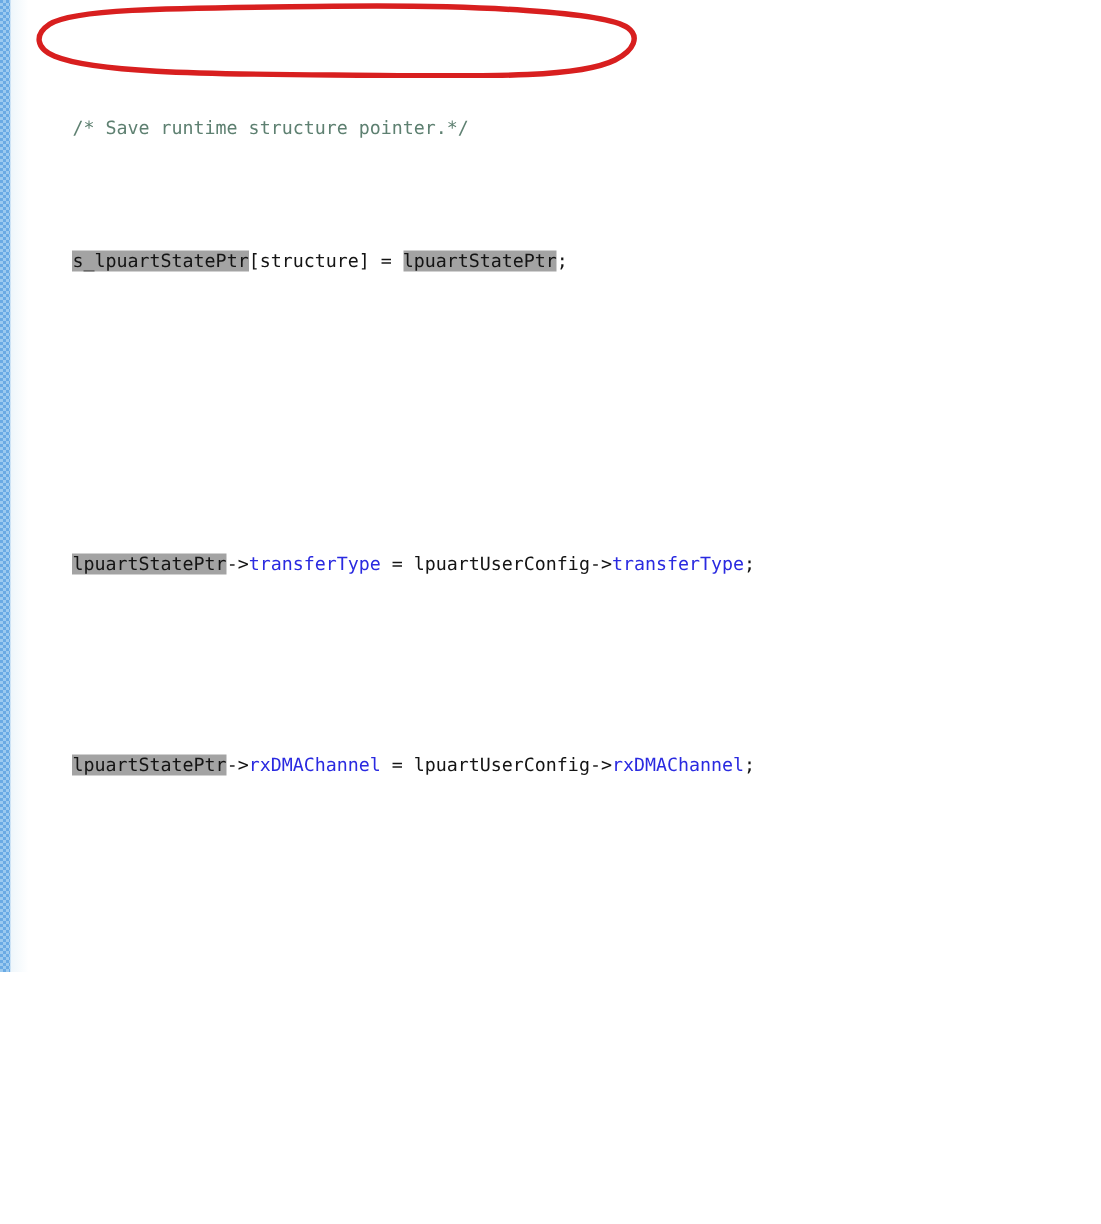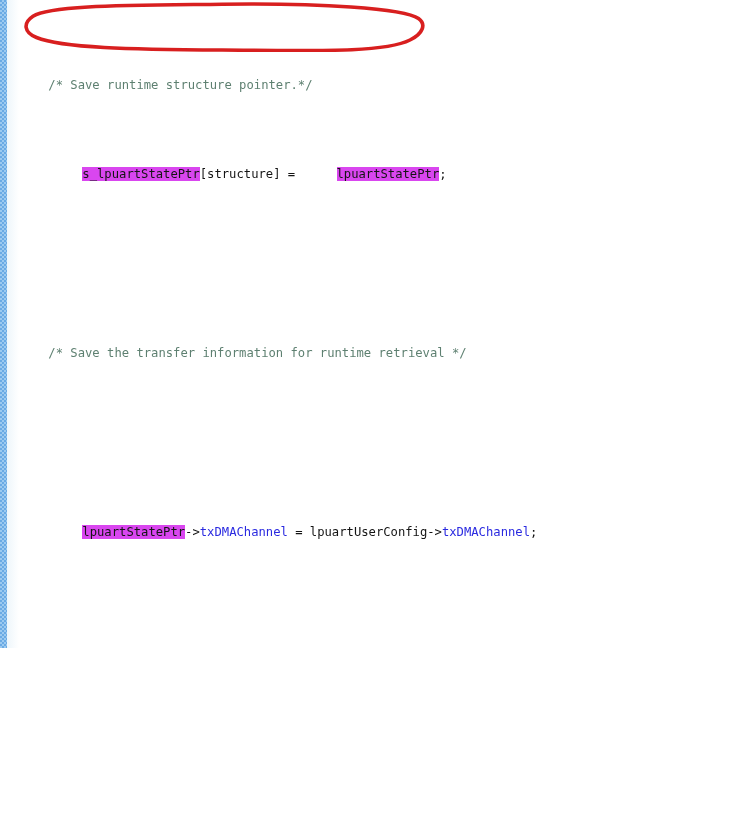--- a/index.html
+++ b/index.html
@@ -49,21 +49,21 @@
   .ln {
     height: 22.35px;
     padding-left: 19px;
   }
 
   
   .cmt   { color: #5e8071; }
   .pp    { color: #a6208c; font-weight: bold; }
   .mem   { color: #2a2ae0; }
   .plain { color: #141414; }
-  .hl    { background: #d946ef; margin-left: 34px; }
+  .hl    { background: #a3a3a3; }
 
   
   #annotation {
     position: absolute;
     left: 22px;
     top: 1px;
     width: 404px;
     height: 51px;
     pointer-events: none;
   }
@@ -98,27 +98,27 @@
   <div id="left-fade"></div>
 
   <div id="code">
 
     <div class="ln"><span class="cmt">    /* Save runtime structure pointer.*/</span></div>
 
     <div class="ln">    <span class="hl plain">s_lpuartStatePtr</span><span class="plain">[structure] = </span><span class="hl plain">lpuartStatePtr</span><span class="plain">;</span></div>
 
     <div class="ln"> </div>
 
-    <div class="ln"><span class="cmt">    /* Save the transfer information for runtime retrieval */</span></div>
-
-
-
-
-
-    <div class="ln">    <span class="hl plain">lpuartStatePtr</span><span class="plain">-&gt;</span><span class="mem">txDMAChannel</span><span class="plain"> = lpuartUserConfig-&gt;</span><span class="mem">txDMAChannel</span><span class="plain">;</span></div>
+
+    <div class="ln">    <span class="hl plain">lpuartStatePtr</span><span class="plain">-&gt;</span><span class="mem">transferType</span><span class="plain"> = lpuartUserConfig-&gt;</span><span class="mem">transferType</span><span class="plain">;</span></div>
+
+
+
+    <div class="ln">    <span class="hl plain">lpuartStatePtr</span><span class="plain">-&gt;</span><span class="mem">rxDMAChannel</span><span class="plain"> = lpuartUserConfig-&gt;</span><span class="mem">rxDMAChannel</span><span class="plain">;</span></div>
+
 
     
 
     
 
     
 
     
 
     

